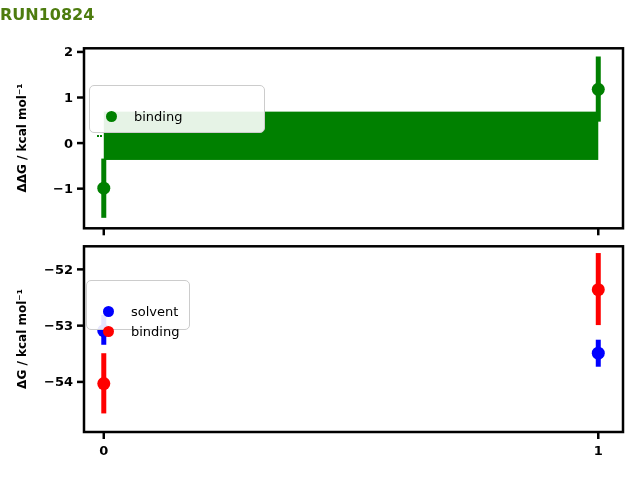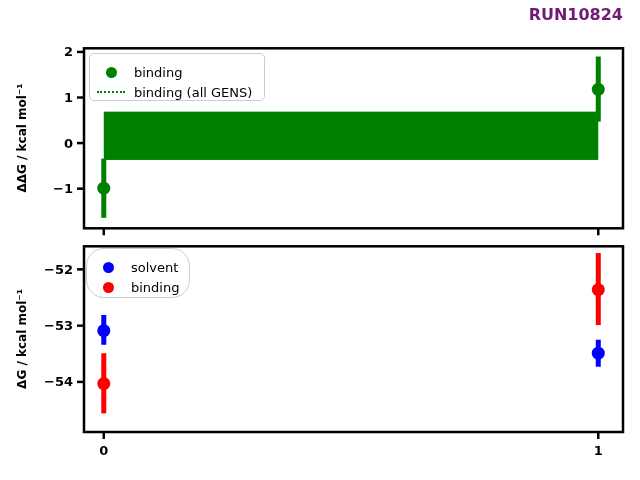--- a/index.html
+++ b/index.html
@@ -7,24 +7,24 @@
     position: relative;
     width: 640px;
     height: 480px;
     background: #ffffff;
     font-family: "DejaVu Sans", sans-serif;
     overflow: hidden;
   }
   #figure-title {
     position: absolute;
     top: 5px; left: 0; width: 623px;
-    text-align: right;
+    text-align: left;
     font-size: 16px;
     font-weight: bold;
-    color: #701a75;
+    color: #4d7c0f;
   }
   #plot-svg { position: absolute; left: 0; top: 0; }
   .ylabel {
     position: absolute;
     white-space: nowrap;
     font-size: 12px;
     font-weight: bold;
     color: #000;
     transform: translate(-50%, -50%) rotate(-90deg);
   }
@@ -36,25 +36,26 @@
     text-align: center;
     font-size: 13px;
     font-weight: bold;
     color: #000;
   }
   .legend {
     position: absolute;
     background: rgba(255,255,255,0.9);
     border: 1.5px solid #cccccc;
     border-radius: 5px;
-    padding: 8px 8px 4px 6px;
+    padding: 20px 8px 4px 6px;
     box-sizing: border-box;
+    margin-top: 32px;
   }
   #legend-top { left: 89px; top: 53px; width: 176px; height: 48px; }
-  #legend-bottom { left: 86px; top: 248px; width: 104px; height: 50px; border-radius: 18px; }
+  #legend-bottom { left: 86px; top: 248px; width: 104px; height: 50px; }
   .legend-row {
     display: flex;
     align-items: center;
     height: 20px;
   }
   .legend-marker-box {
     width: 30px;
     display: flex;
     justify-content: center;
     align-items: center;
@@ -127,21 +128,20 @@
     <div class="legend-row">
       <span class="legend-marker-box">
         <span class="marker-dot" style="background: rgb(0, 128, 0);"></span>
       </span>
       <span class="legend-label">binding</span>
     </div>
     <div class="legend-row">
       <span class="legend-marker-box">
         <span class="marker-dotted-line" style="border-top-color: rgb(0, 128, 0);"></span>
       </span>
-      <span class="legend-label">binding (all GENS)</span>
     </div>
   </div>
 
   <div class="legend" id="legend-bottom">
     <div class="legend-row">
       <span class="legend-marker-box">
         <span class="marker-dot" style="background: rgb(0, 0, 255);"></span>
       </span>
       <span class="legend-label">solvent</span>
     </div>

